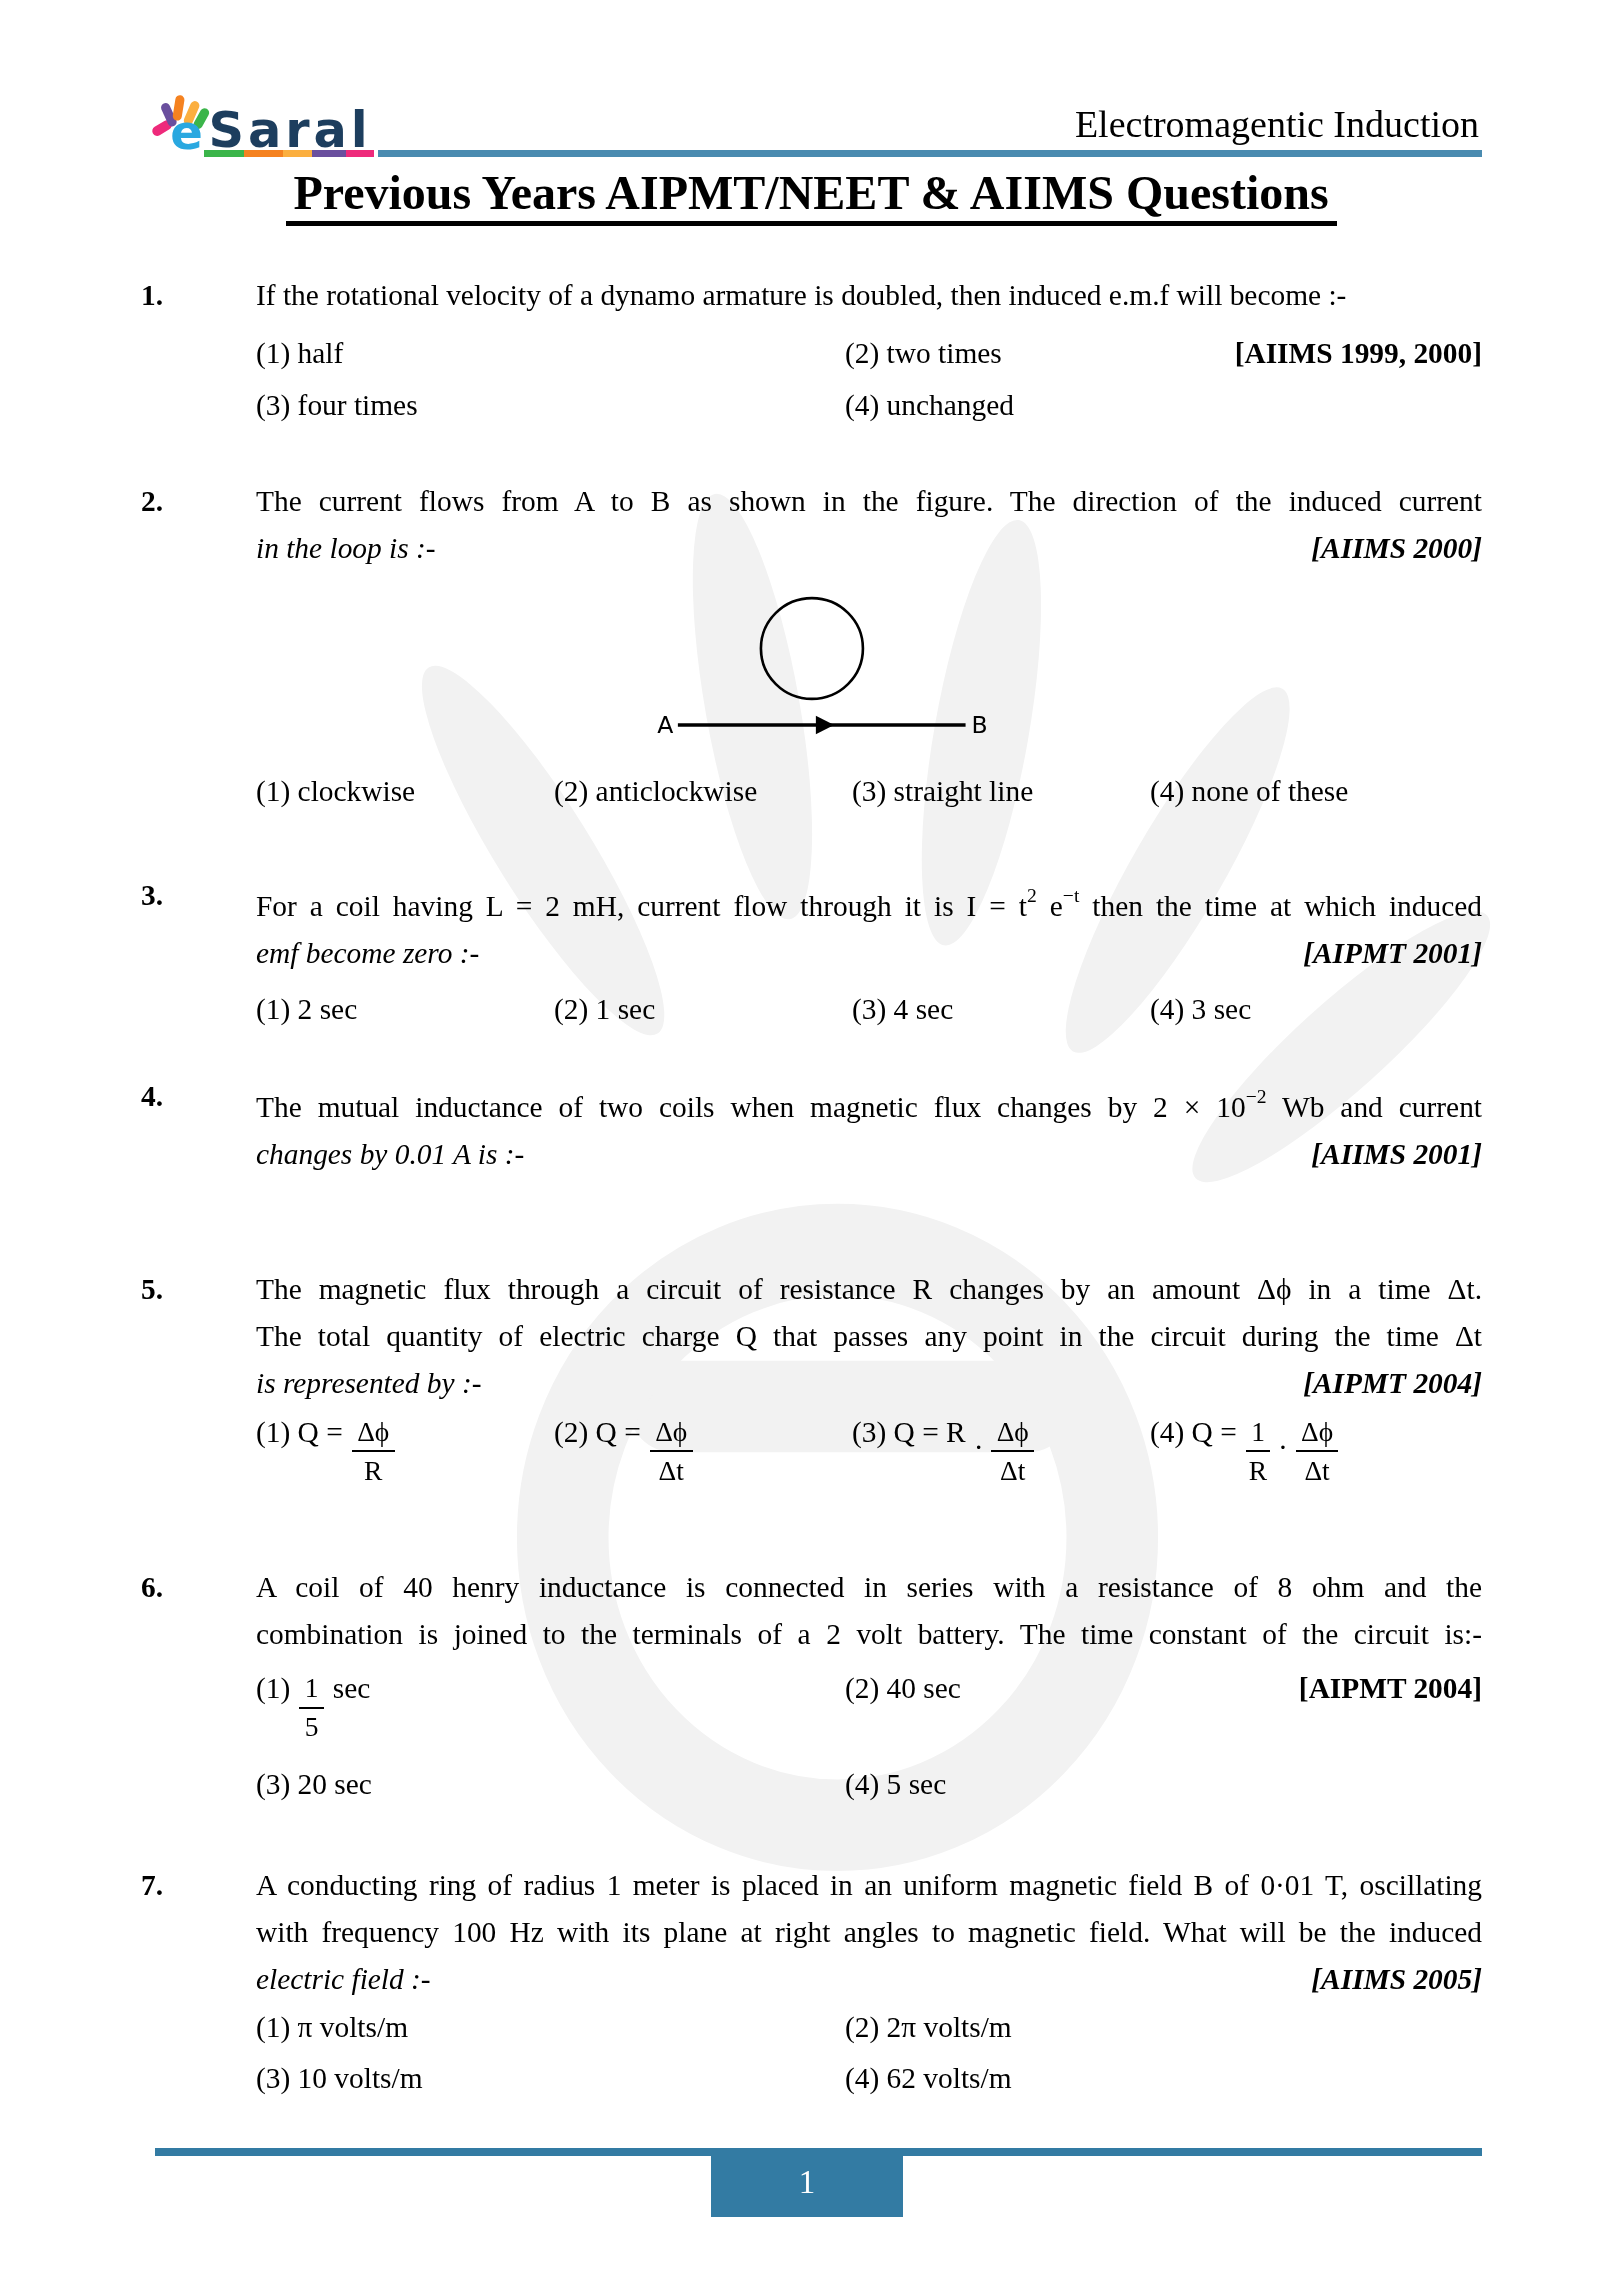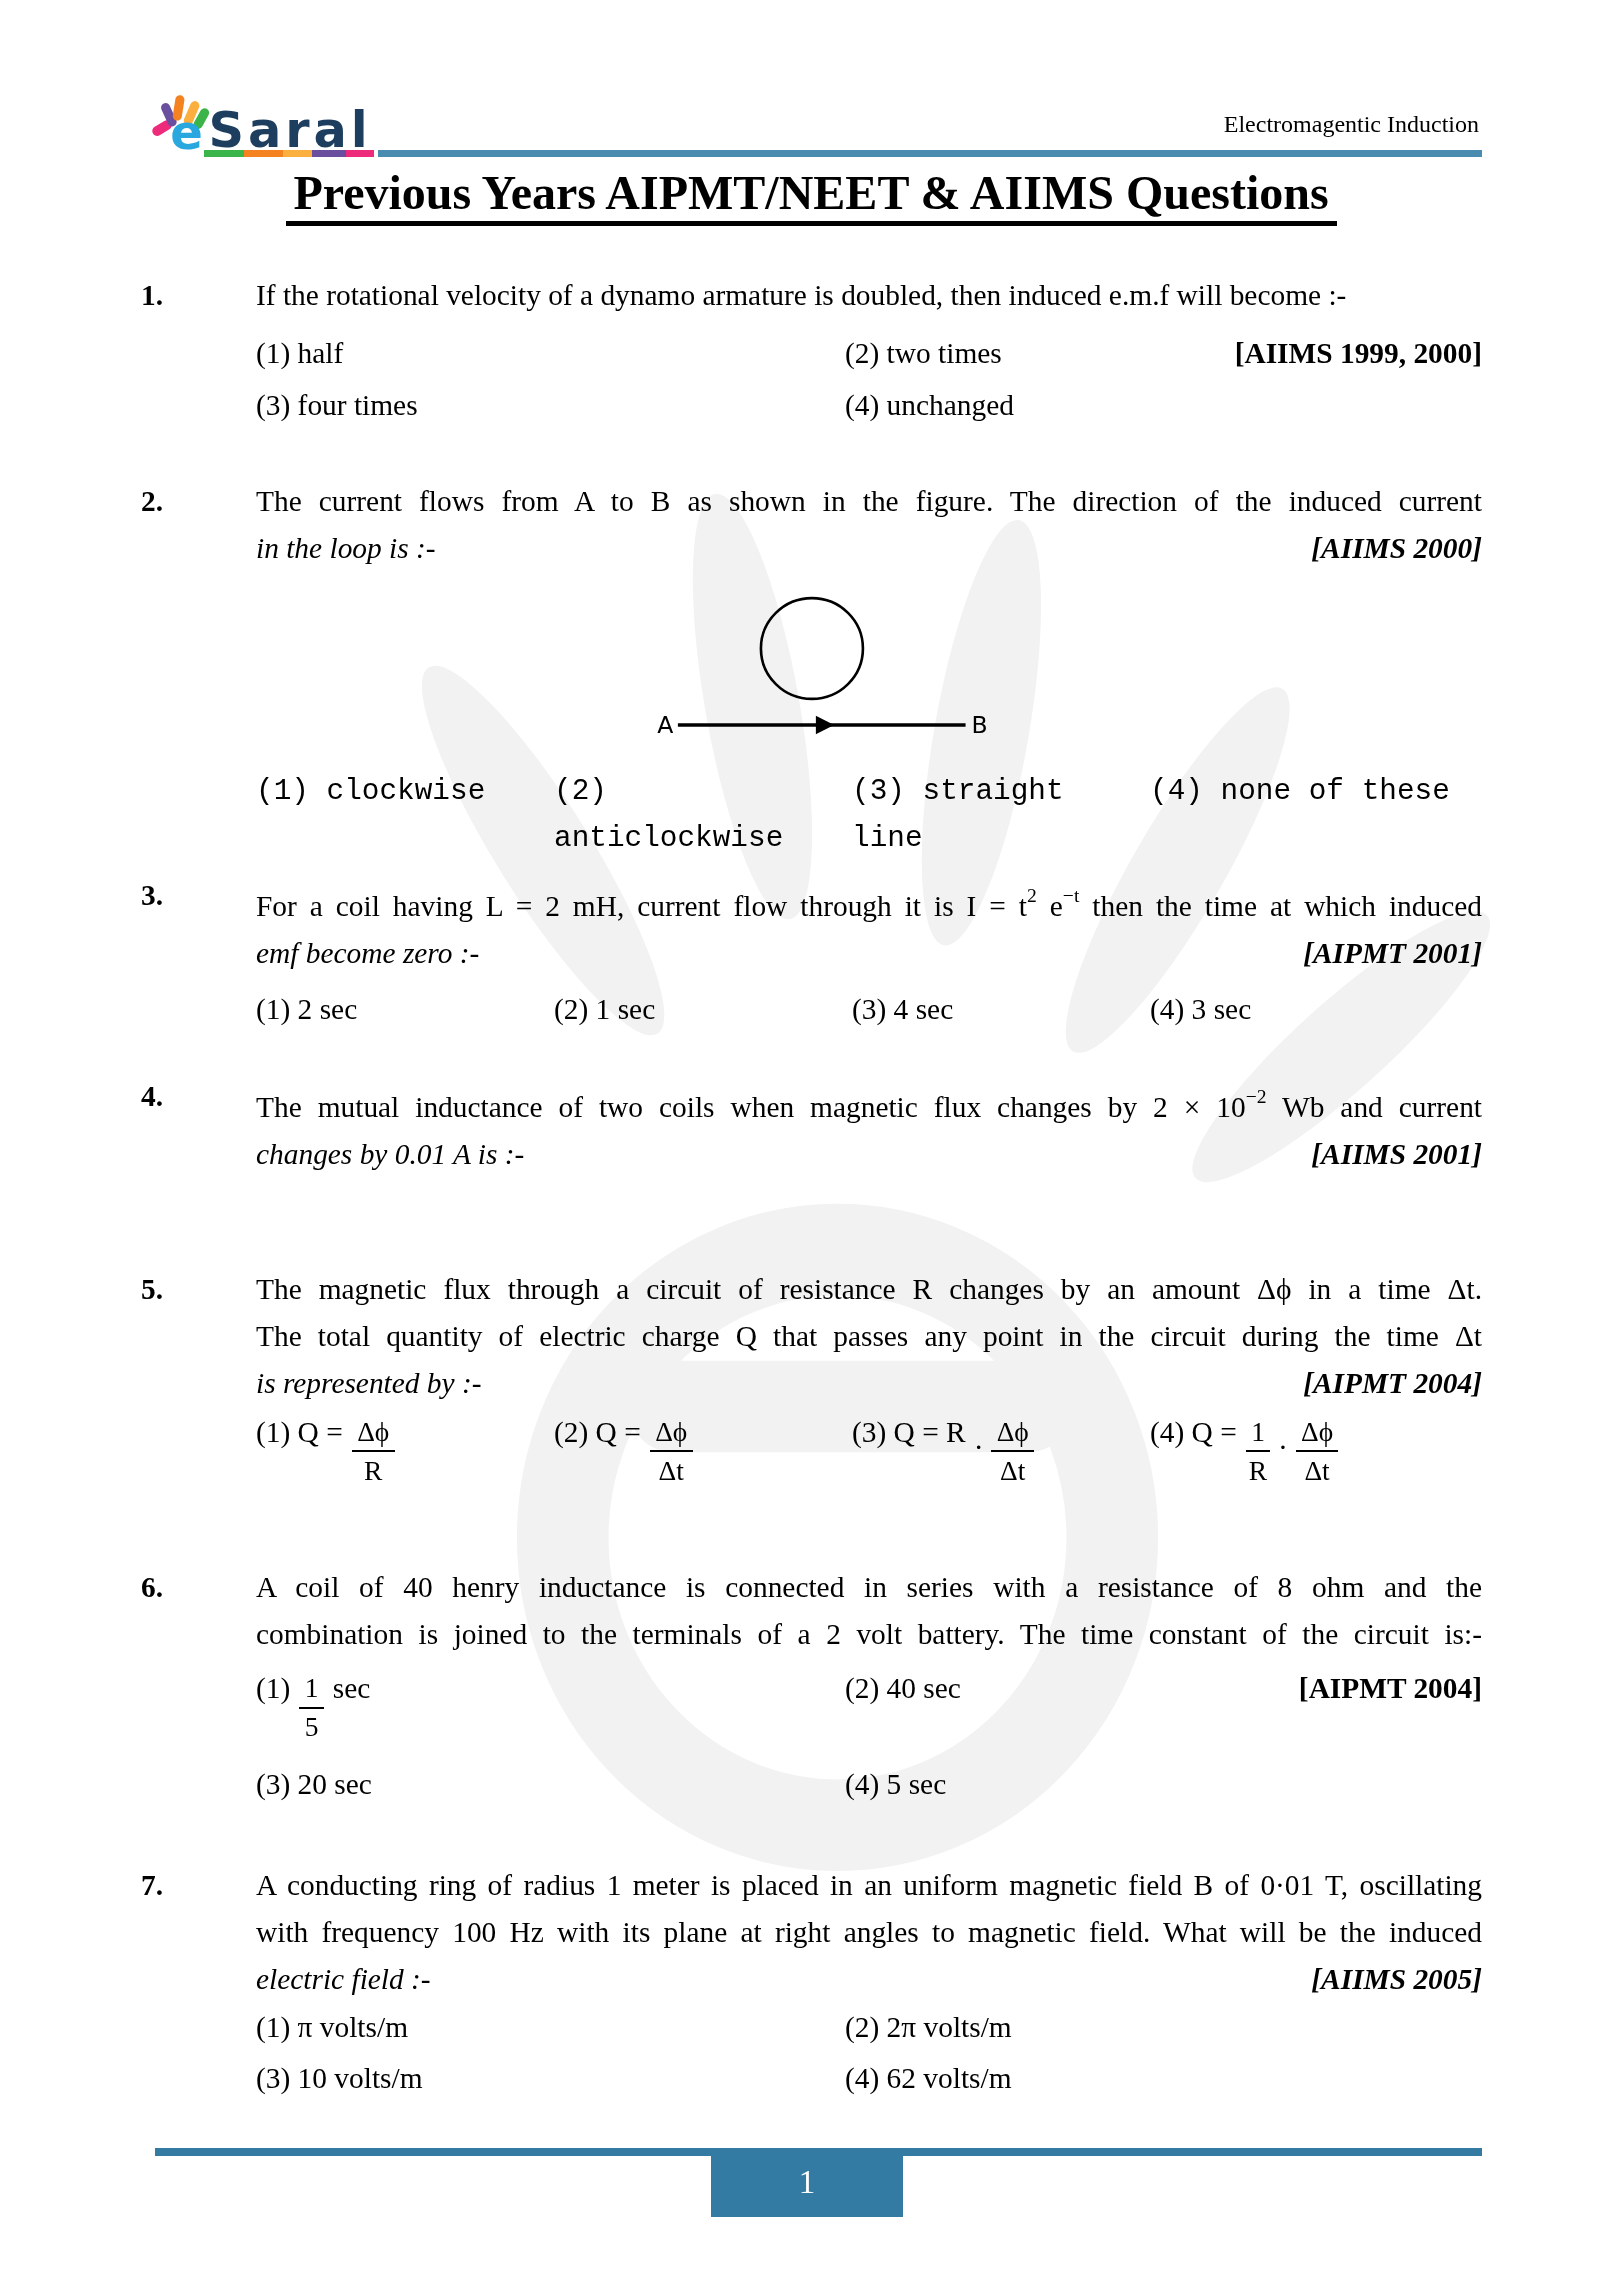--- a/index.html
+++ b/index.html
@@ -7,21 +7,21 @@
     position:relative; width:1622px; height:2295px; margin:0 auto;
     background:#ffffff; overflow:hidden;
     font-family:"Liberation Serif","DejaVu Serif",serif;
     color:#000; font-size:29.4px;
   }
   .wm { position:absolute; left:0; top:0; z-index:0; }
   .content { position:absolute; left:0; top:0; width:100%; height:100%; z-index:1; }
 
   
   .logo-svg { position:absolute; left:149px; top:92px; }
-  .subject { position:absolute; top:107px; right:143px; font-size:24px; line-height:34px; }
+  .subject { position:absolute; top:107px; right:143px; font-size:38px; line-height:34px; }
   .brandbar { position:absolute; top:150px; left:204px; right:140px; height:6.5px; display:flex; }
   .brandbar .seg { height:100%; }
   .seg-green  { width:40px; background:#3bb54a; }
   .seg-orange { width:39px; background:#f58220; }
   .seg-gold   { width:29.4px; background:#fbaf3f; }
   .seg-purple { width:34px; background:#6a4f9e; }
   .seg-pink   { width:27.5px; background:#ee2a7b; }
   .seg-blue   { flex:1; background:#4a8bb0; margin-left:3.9px; }
 
   .doctitle { position:absolute; top:171px; left:0; width:100%; text-align:center; }
@@ -129,21 +129,21 @@
         </div>
         <div class="fig" style="height:164px; margin-top:20px;">
           <svg width="340" height="164" viewBox="0 0 520 250" style="font-size:45px">
             <ellipse cx="240" cy="86" rx="78" ry="77" fill="none" stroke="#000" stroke-width="4"></ellipse>
             <line x1="35" y1="203" x2="475" y2="203" stroke="#000" stroke-width="5"></line>
             <polygon points="246,189 246,217 274,203" fill="#000"></polygon>
             <text x="28" y="216" text-anchor="end" font-family="DejaVu Sans, sans-serif" font-size="36">A</text>
             <text x="484" y="216" font-family="DejaVu Sans, sans-serif" font-size="36">B</text>
           </svg>
         </div>
-        <div class="opts opts4" style="margin-top:11.8px;font-family:Liberation Mono, monospace;">
+        <div class="opts opts4" style="margin-top:11.8px;">
           <div class="opt">(1) clockwise</div>
           <div class="opt">(2) anticlockwise</div>
           <div class="opt">(3) straight line</div>
           <div class="opt">(4) none of these</div>
         </div>
       </div>
     </div>
 
     <div class="q" style="top:872px">
       <div class="qnum">3.</div>

